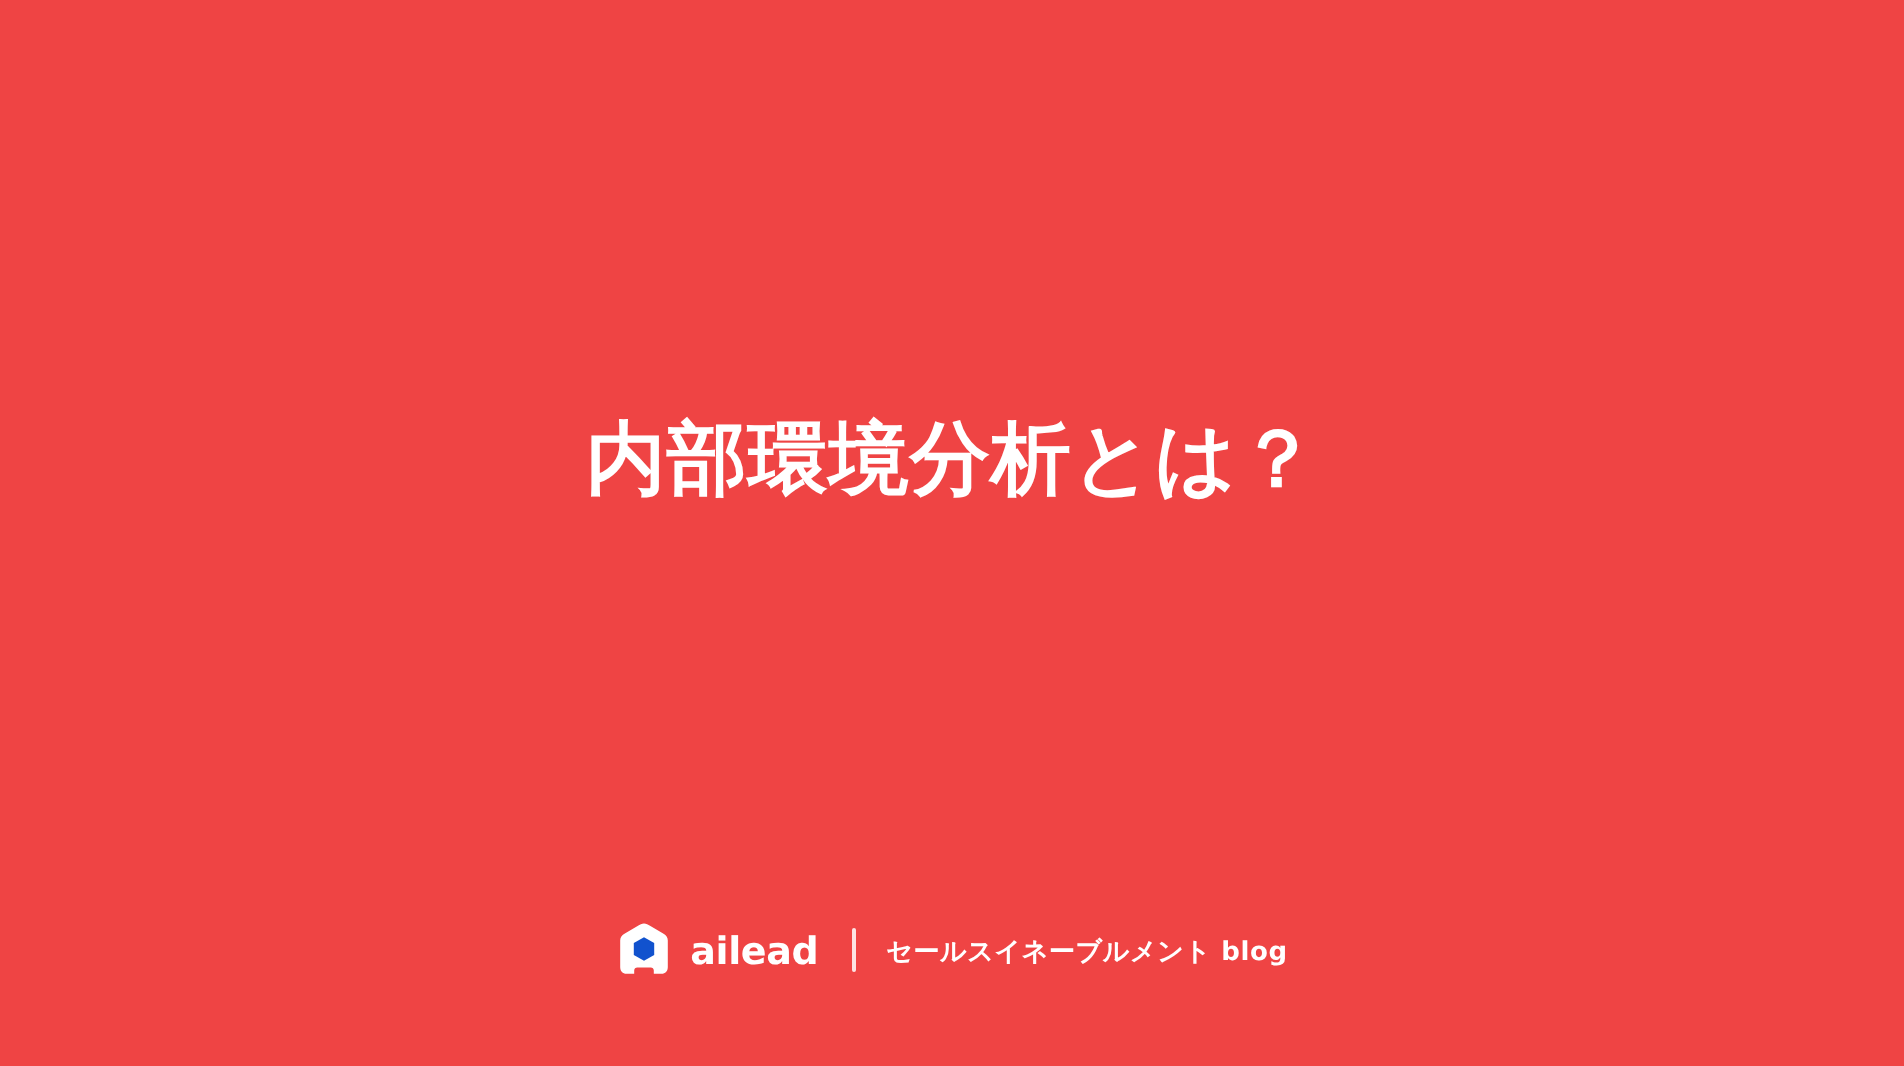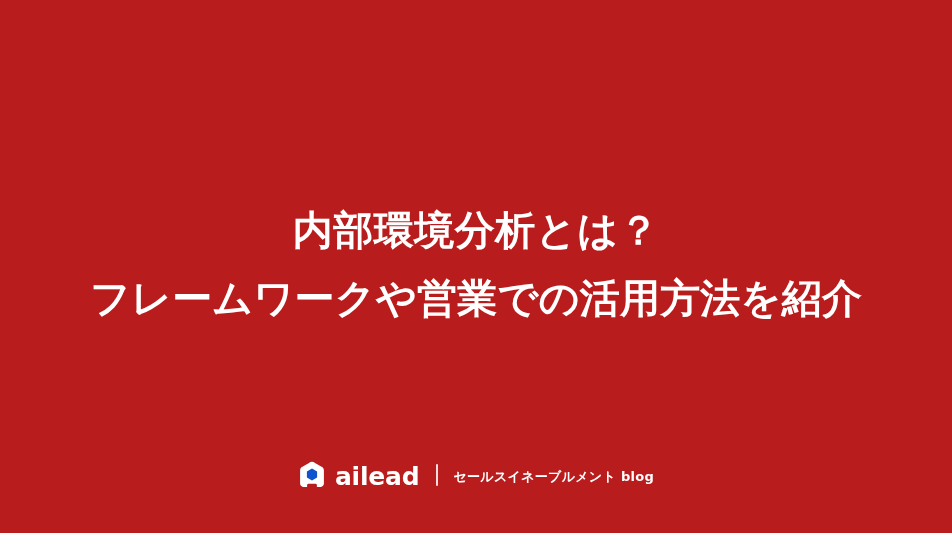--- a/index.html
+++ b/index.html
@@ -10,21 +10,21 @@
     width: 952px;
     height: 533px;
     overflow: hidden;
     font-family: "Liberation Sans", "DejaVu Sans", sans-serif;
   }
 
   #card {
     position: relative;
     width: 952px;
     height: 533px;
-    background: #b91c1c;
+    background: #ef4444;
     box-sizing: border-box;
     display: flex;
     flex-direction: column;
     align-items: center;
     justify-content: flex-start;
   }
 
   
   #title-block {
     position: absolute;
@@ -71,21 +71,21 @@
     height: 28px;
     display: block;
     flex: 0 0 auto;
     margin-right: 9px;
   }
 
   #logo-wordmark {
     color: #ffffff;
     font-family: "DejaVu Sans", "Liberation Sans", sans-serif;
     font-weight: 700;
-    font-size: 25px;
+    font-size: 19px;
     letter-spacing: -0.2px;
     line-height: 1;
     position: relative;
     top: 1px;
   }
 
   #footer-divider {
     width: 2px;
     height: 22px;
     background: #ffffff;
@@ -107,21 +107,20 @@
     top: 1px;
   }
 </style>
 </head>
 <body>
 
 <div id="card">
 
   <div id="title-block">
     <span class="title-line line-1">内部環境分析とは？</span>
-    <span class="title-line line-2">フレームワークや営業での活用方法を紹介</span>
   </div>
 
   <div id="footer-lockup">
 
     <span id="logo-mark-wrap">
       <svg id="logo-mark" viewBox="0 0 28 28" xmlns="http://www.w3.org/2000/svg">
         <path d="M14 0.8
                  C15.1 0.8 16.1 1.35 17.0 1.9
                  L24.0 6.0
                  C25.2 6.7 25.9 7.9 25.9 9.3

